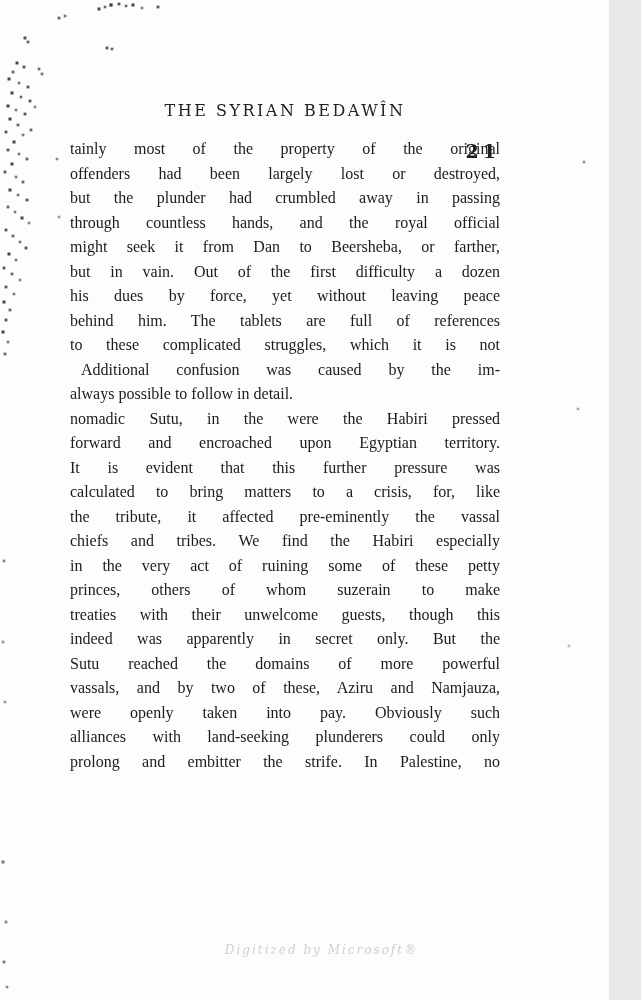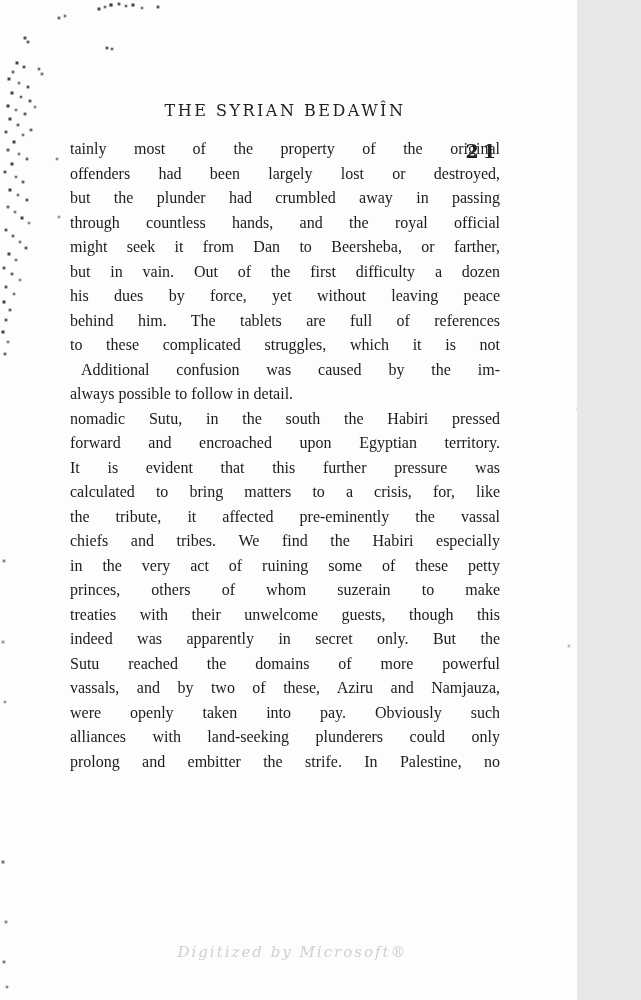--- a/index.html
+++ b/index.html
@@ -8,20 +8,21 @@
     background: #e8e8e6;
   }
   .page {
     position: relative;
     width: 577px;
     height: 1000px;
     background: #fdfdfc;
     font-family: "DejaVu Serif", serif;
     color: #1b1b1b;
     overflow: hidden;
+    padding-left: 32px;
   }
   
   .header {
     position: absolute;
     top: 101px;
     left: 70px;
     width: 430px;
     height: 26px;
   }
   .running-title {
@@ -62,25 +63,25 @@
     text-align-last: left;
     -moz-text-align-last: left;
   }
   .line.indent {
     text-indent: 11px;
   }
   
   .watermark {
     position: absolute;
     top: 943px;
-    left: 4px;
+    left: 17px;
     width: 100%;
     text-align: center;
     font-style: italic;
-    font-size: 15px;
+    font-size: 12px;
     letter-spacing: 2px;
     color: #c7c7c5;
     opacity: 0.85;
   }
   
   .scan-noise {
     position: absolute;
     top: 0; left: 0;
     width: 2px; height: 2px;
     background: transparent;
@@ -131,21 +132,21 @@
       <div class="line">offenders had been largely lost or destroyed,</div>
       <div class="line">but the plunder had crumbled away in passing</div>
       <div class="line">through countless hands, and the royal official</div>
       <div class="line">might seek it from Dan to Beersheba, or farther,</div>
       <div class="line">but in vain. Out of the first difficulty a dozen</div>
       <div class="line">his dues by force, yet without leaving peace</div>
       <div class="line">behind him. The tablets are full of references</div>
       <div class="line">to these complicated struggles, which it is not</div>
       <div class="line indent">Additional confusion was caused by the im-</div>
       <div class="line para-end">always possible to follow in detail.</div>
-      <div class="line">nomadic Sutu, in the south the Habiri pressed</div>
+      <div class="line">nomadic Sutu, in the were the Habiri pressed</div>
       <div class="line">forward and encroached upon Egyptian territory.</div>
       <div class="line">It is evident that this further pressure was</div>
       <div class="line">calculated to bring matters to a crisis, for, like</div>
       <div class="line">the tribute, it affected pre-eminently the vassal</div>
       <div class="line">chiefs and tribes. We find the Habiri especially</div>
       <div class="line">in the very act of ruining some of these petty</div>
       <div class="line">princes, others of whom suzerain to make</div>
       <div class="line">treaties with their unwelcome guests, though this</div>
       <div class="line">indeed was apparently in secret only. But the</div>
       <div class="line">Sutu reached the domains of more powerful</div>

